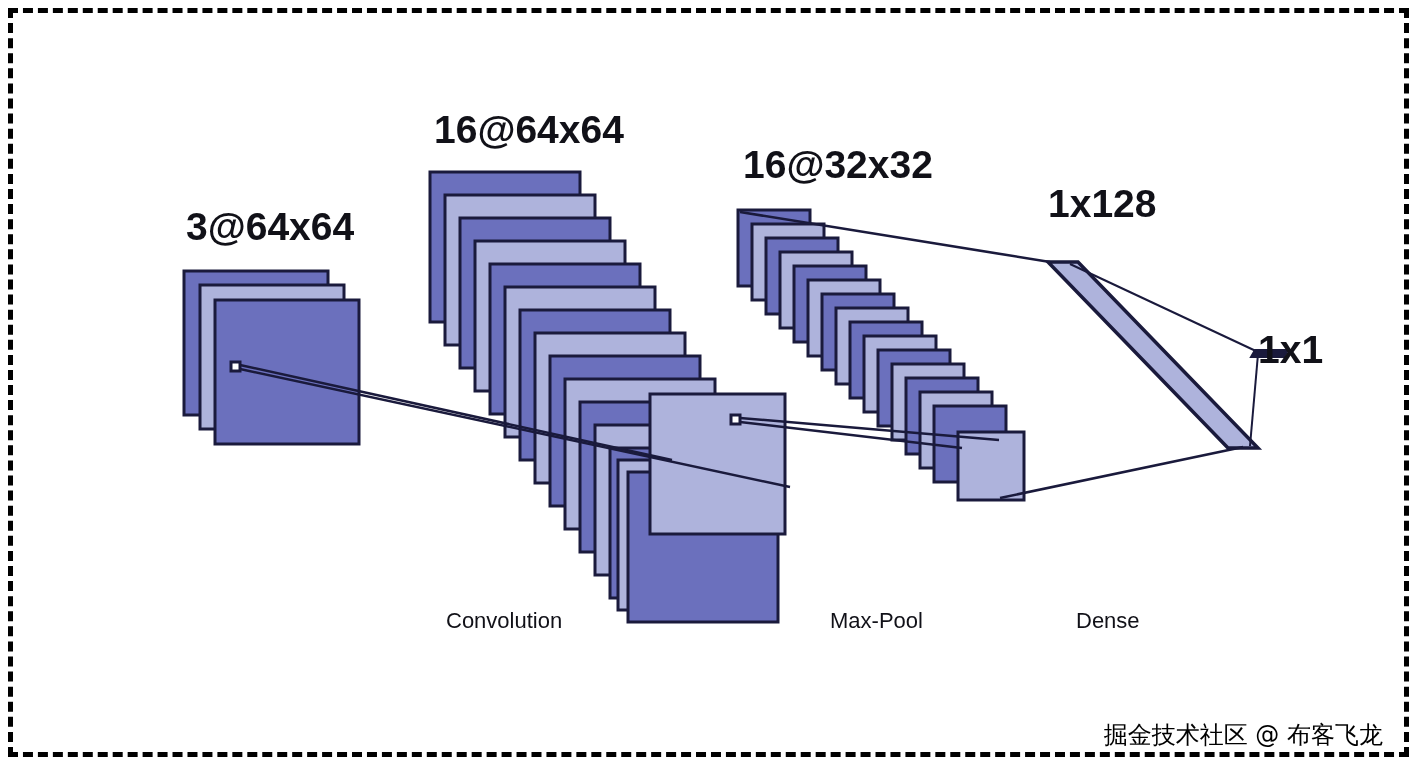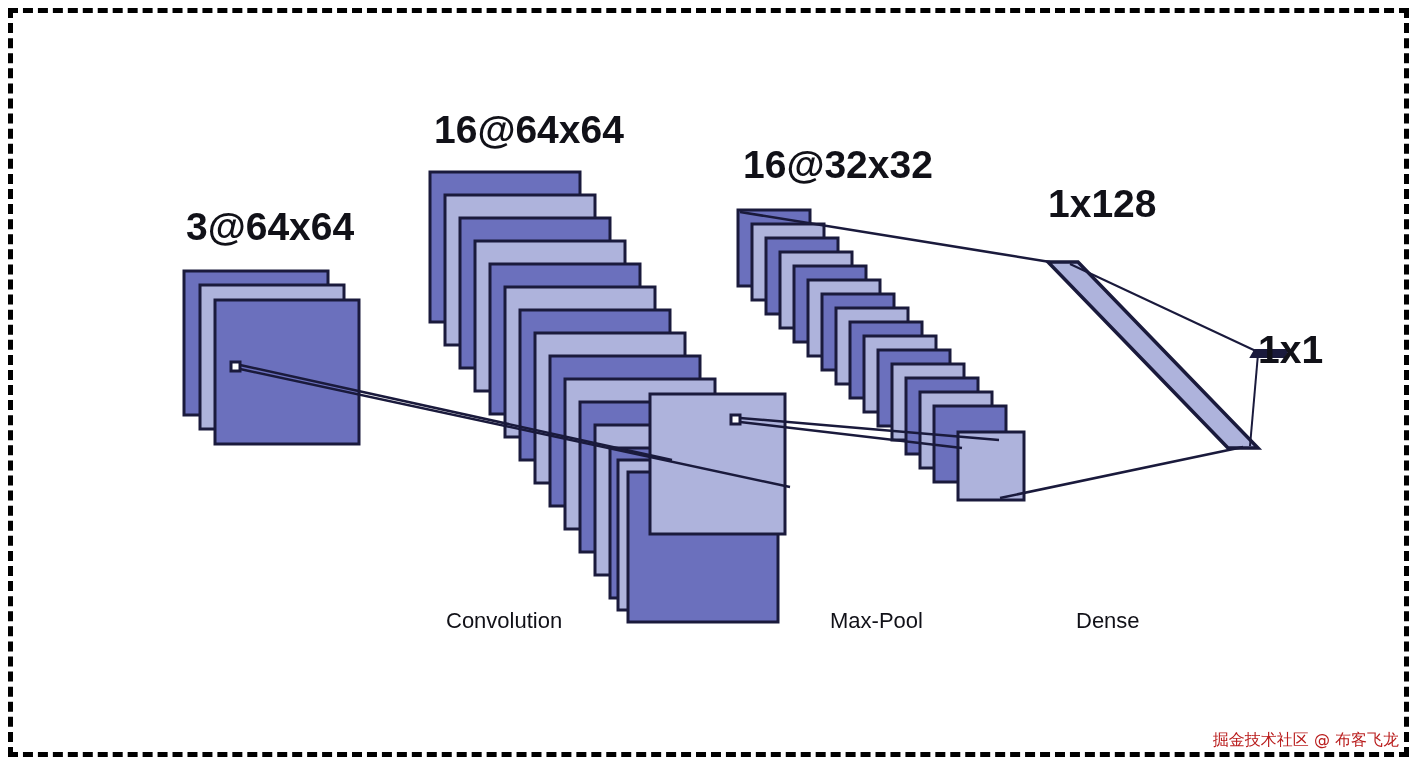--- a/index.html
+++ b/index.html
@@ -43,24 +43,24 @@
   }
   .size-label {
     font-size: 39px;
   }
   .stage-label {
     font-size: 22px;
     font-weight: normal;
   }
   .watermark {
     position: absolute;
-    right: 26px;
+    right: 42px;
     bottom: 22px;
-    font-size: 16px;
-    color: #b91c1c;
+    font-size: 24px;
+    color: #000000;
     white-space: nowrap;
     font-family: "DejaVu Sans", sans-serif;
   }
 </style>
 </head>
 <body>
 
 <div id="canvas">
 
   <div class="dashed-frame"></div>

